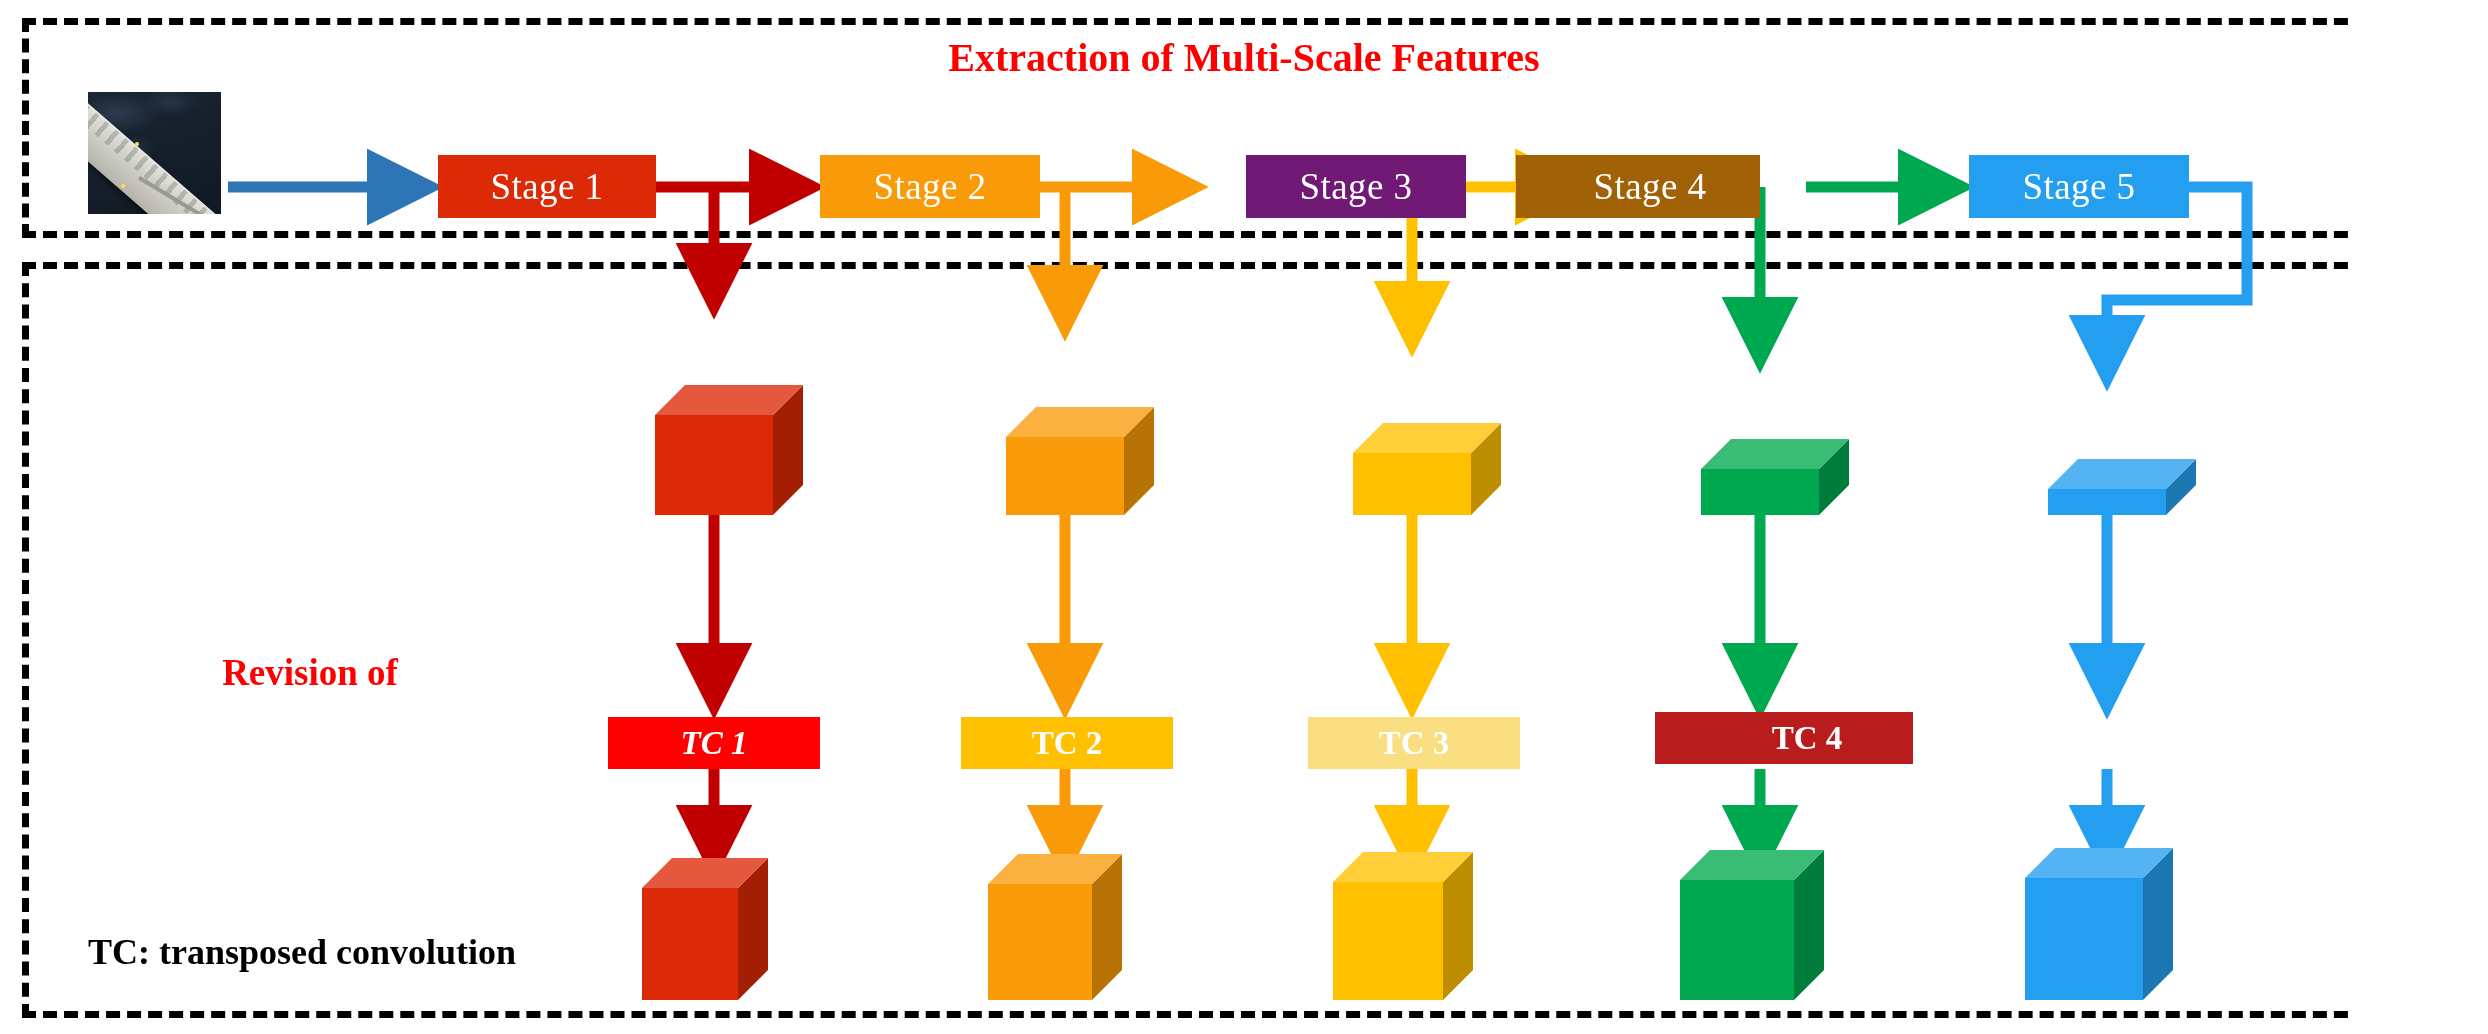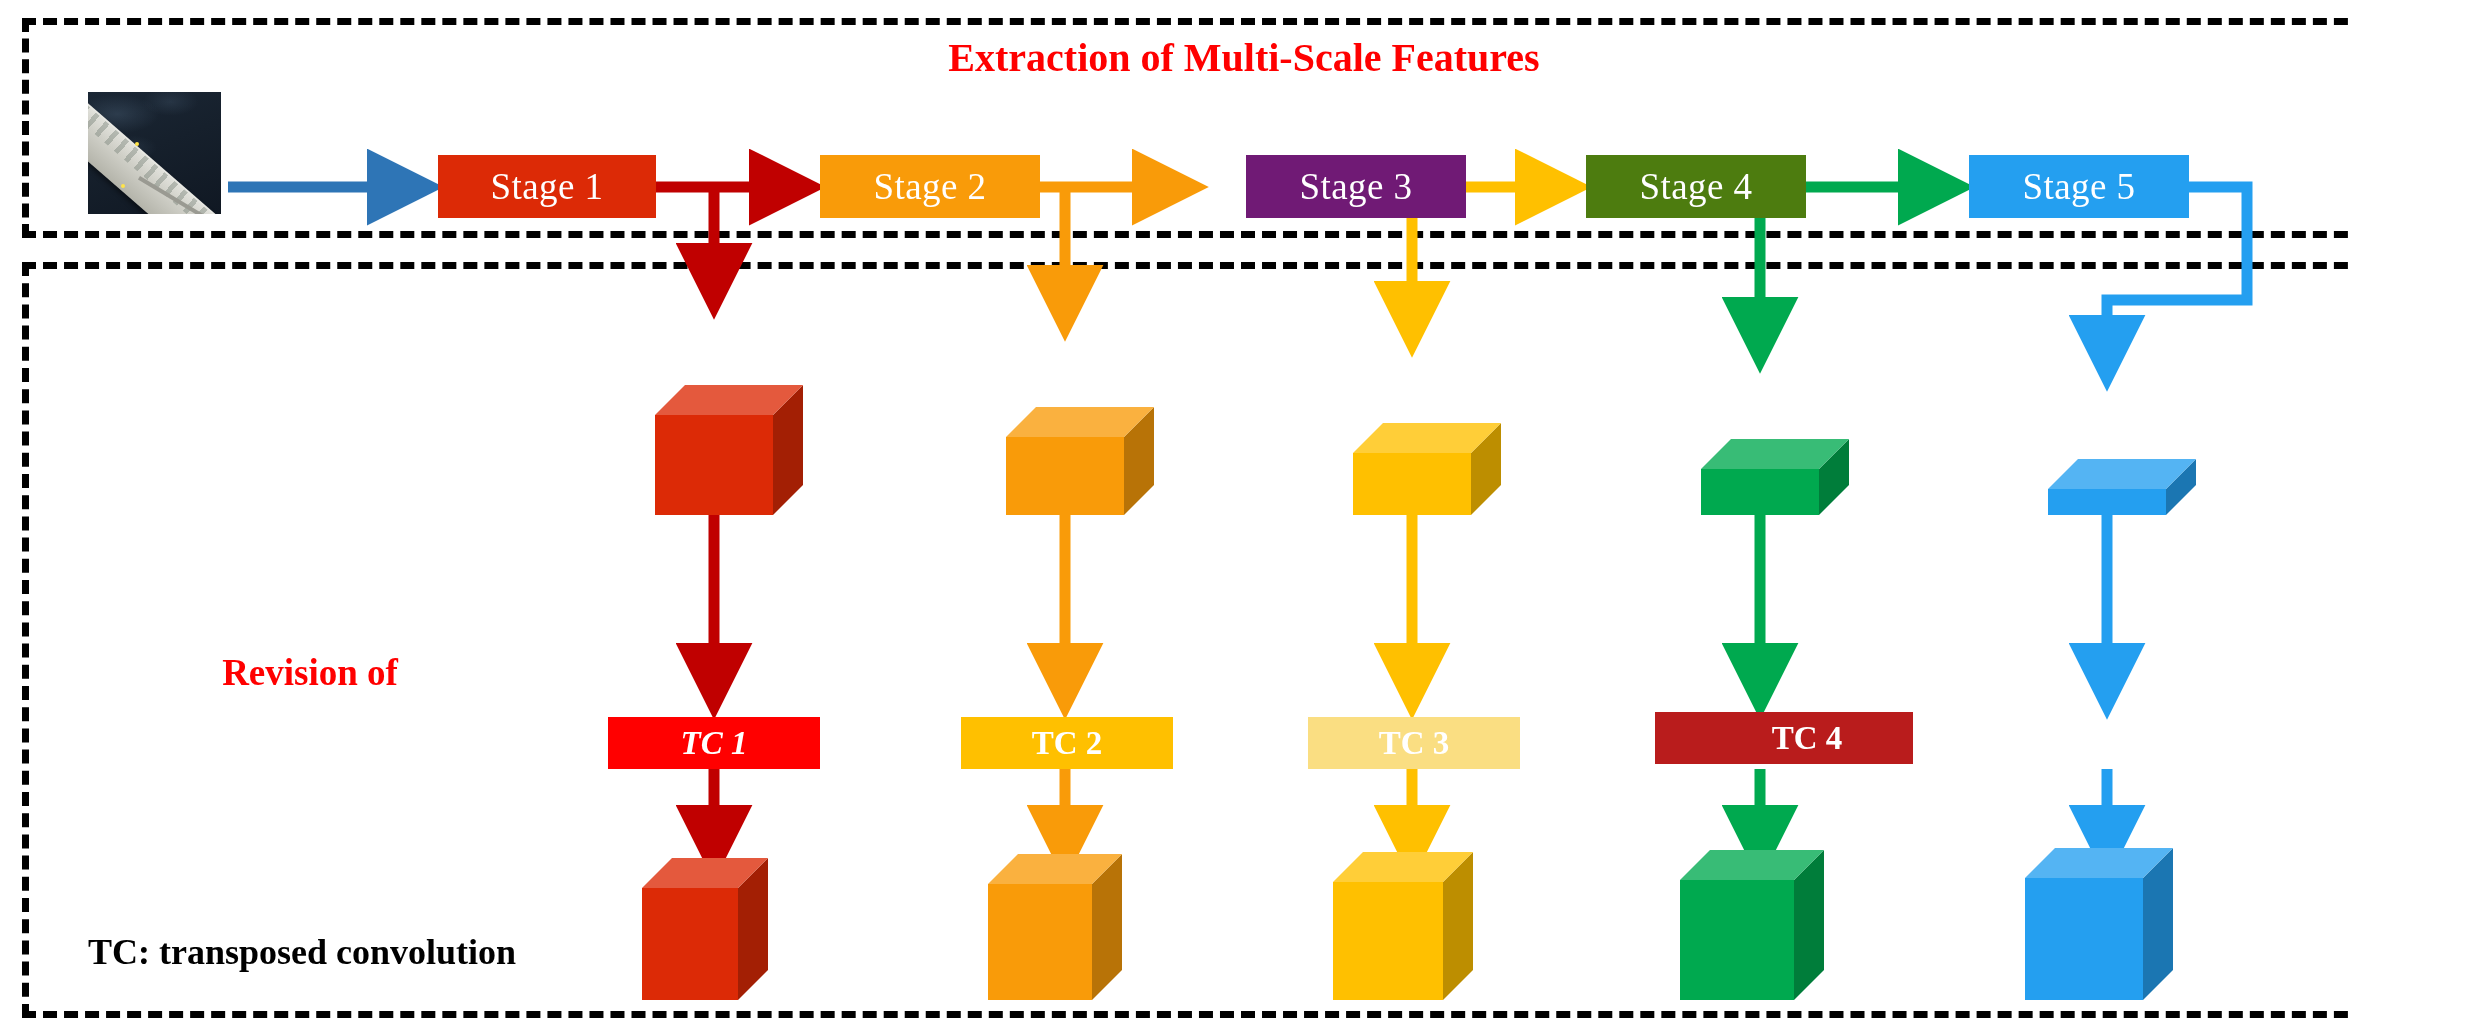--- a/index.html
+++ b/index.html
@@ -277,21 +277,21 @@
       <g>
         <polygon points="2143,878 2173,848 2173,970 2143,1000" fill="#1b76b2"></polygon>
         <polygon points="2025,878 2055,848 2173,848 2143,878" fill="#54b4f3"></polygon>
         <rect x="2025" y="878" width="118" height="122" fill="#249FF0"></rect>
       </g>
     </svg>
 
   <div class="stage-box" id="stage-0" style="left: 438px; top: 155px; width: 218px; background: rgb(220, 42, 6);">Stage 1</div>
   <div class="stage-box" id="stage-1" style="left: 820px; top: 155px; width: 220px; background: rgb(249, 155, 9);">Stage 2</div>
   <div class="stage-box" id="stage-2" style="left: 1203px; top: 155px; width: 220px; background: #701a75; margin-left: 43px;">Stage 3</div>
-  <div class="stage-box" id="stage-3" style="left: 1586px; top: 155px; width: 220px; background: #4d7c0f;">Stage 4</div>
+  <div class="stage-box" id="stage-3" style="left: 1516px; top: 155px; width: 220px; background: #a16207; padding-left: 24px;">Stage 4</div>
   <div class="stage-box" id="stage-4" style="left: 1969px; top: 155px; width: 220px; background: rgb(36, 159, 240);">Stage 5</div>
 
   <div class="tc-box" id="tc-0" style="left: 608px; top: 717px; width: 212px; background: rgb(255, 0, 0); color: rgb(255, 255, 255); font-style: italic;">TC 1</div>
   <div class="tc-box" id="tc-1" style="left: 961px; top: 717px; width: 212px; background: rgb(255, 192, 0); color: rgb(255, 255, 255);">TC 2</div>
   <div class="tc-box" id="tc-2" style="left: 1308px; top: 717px; width: 212px; background: rgb(250, 222, 130); color: rgb(255, 255, 255);">TC 3</div>
   <div class="tc-box" id="tc-3" style="left: 1655px; top: 712px; width: 212px; background: #b91c1c; color: rgb(255, 255, 255); padding-left: 46px;">TC 4</div>
 
 </div>
 
 </body></html>

